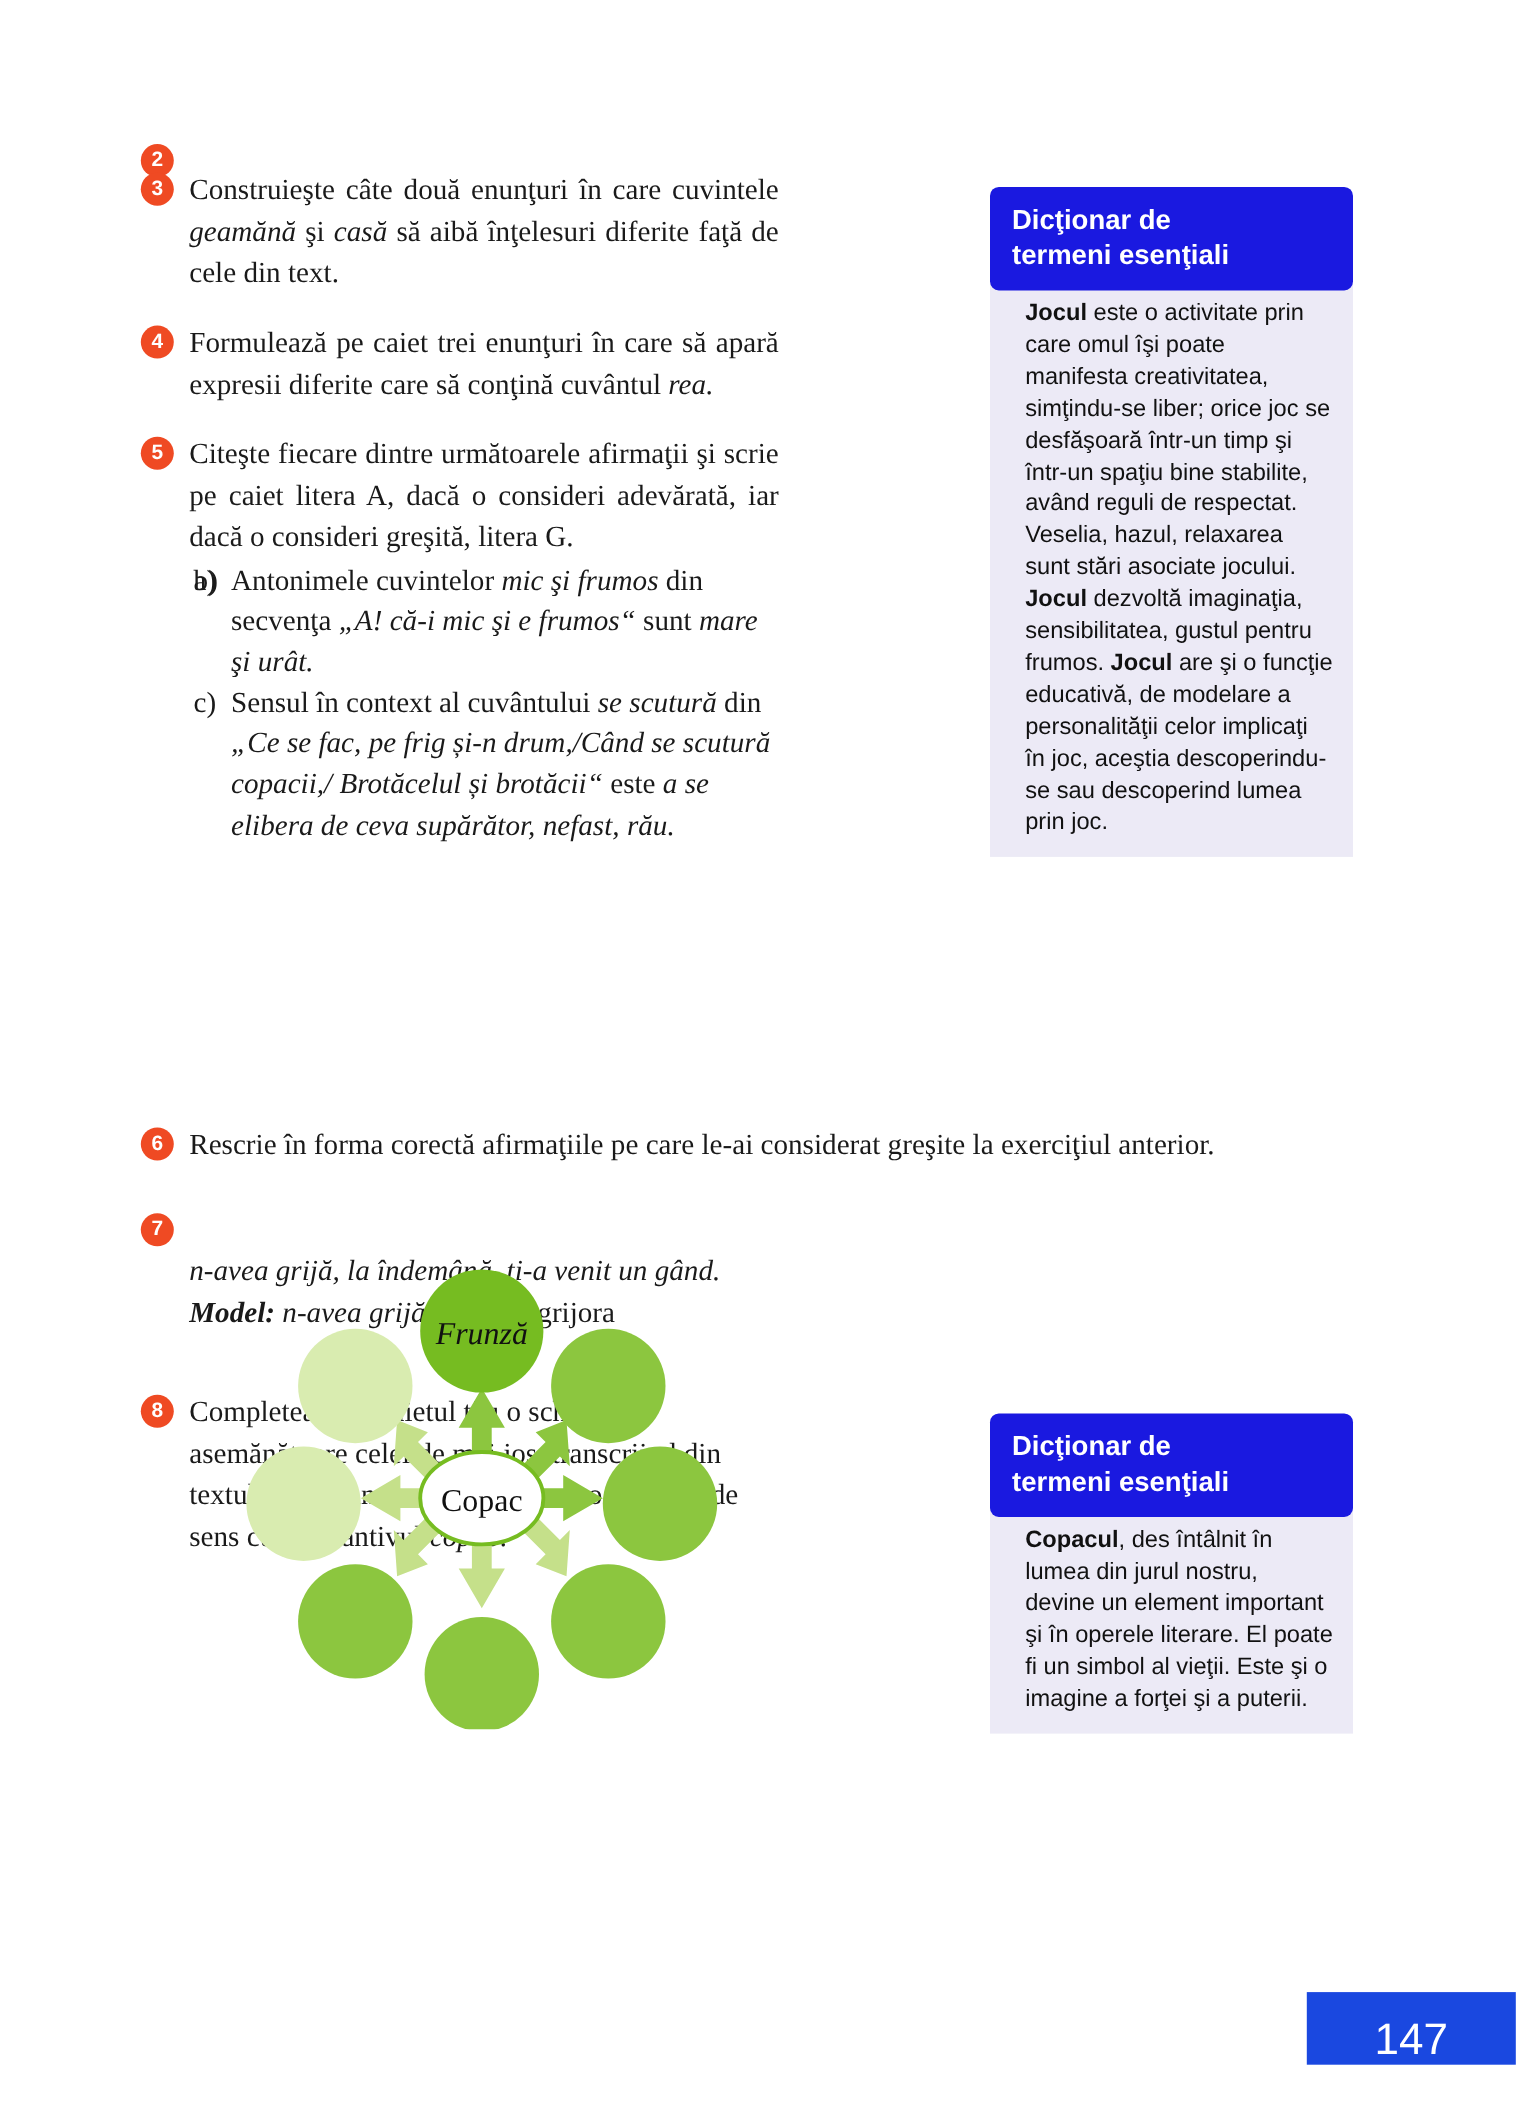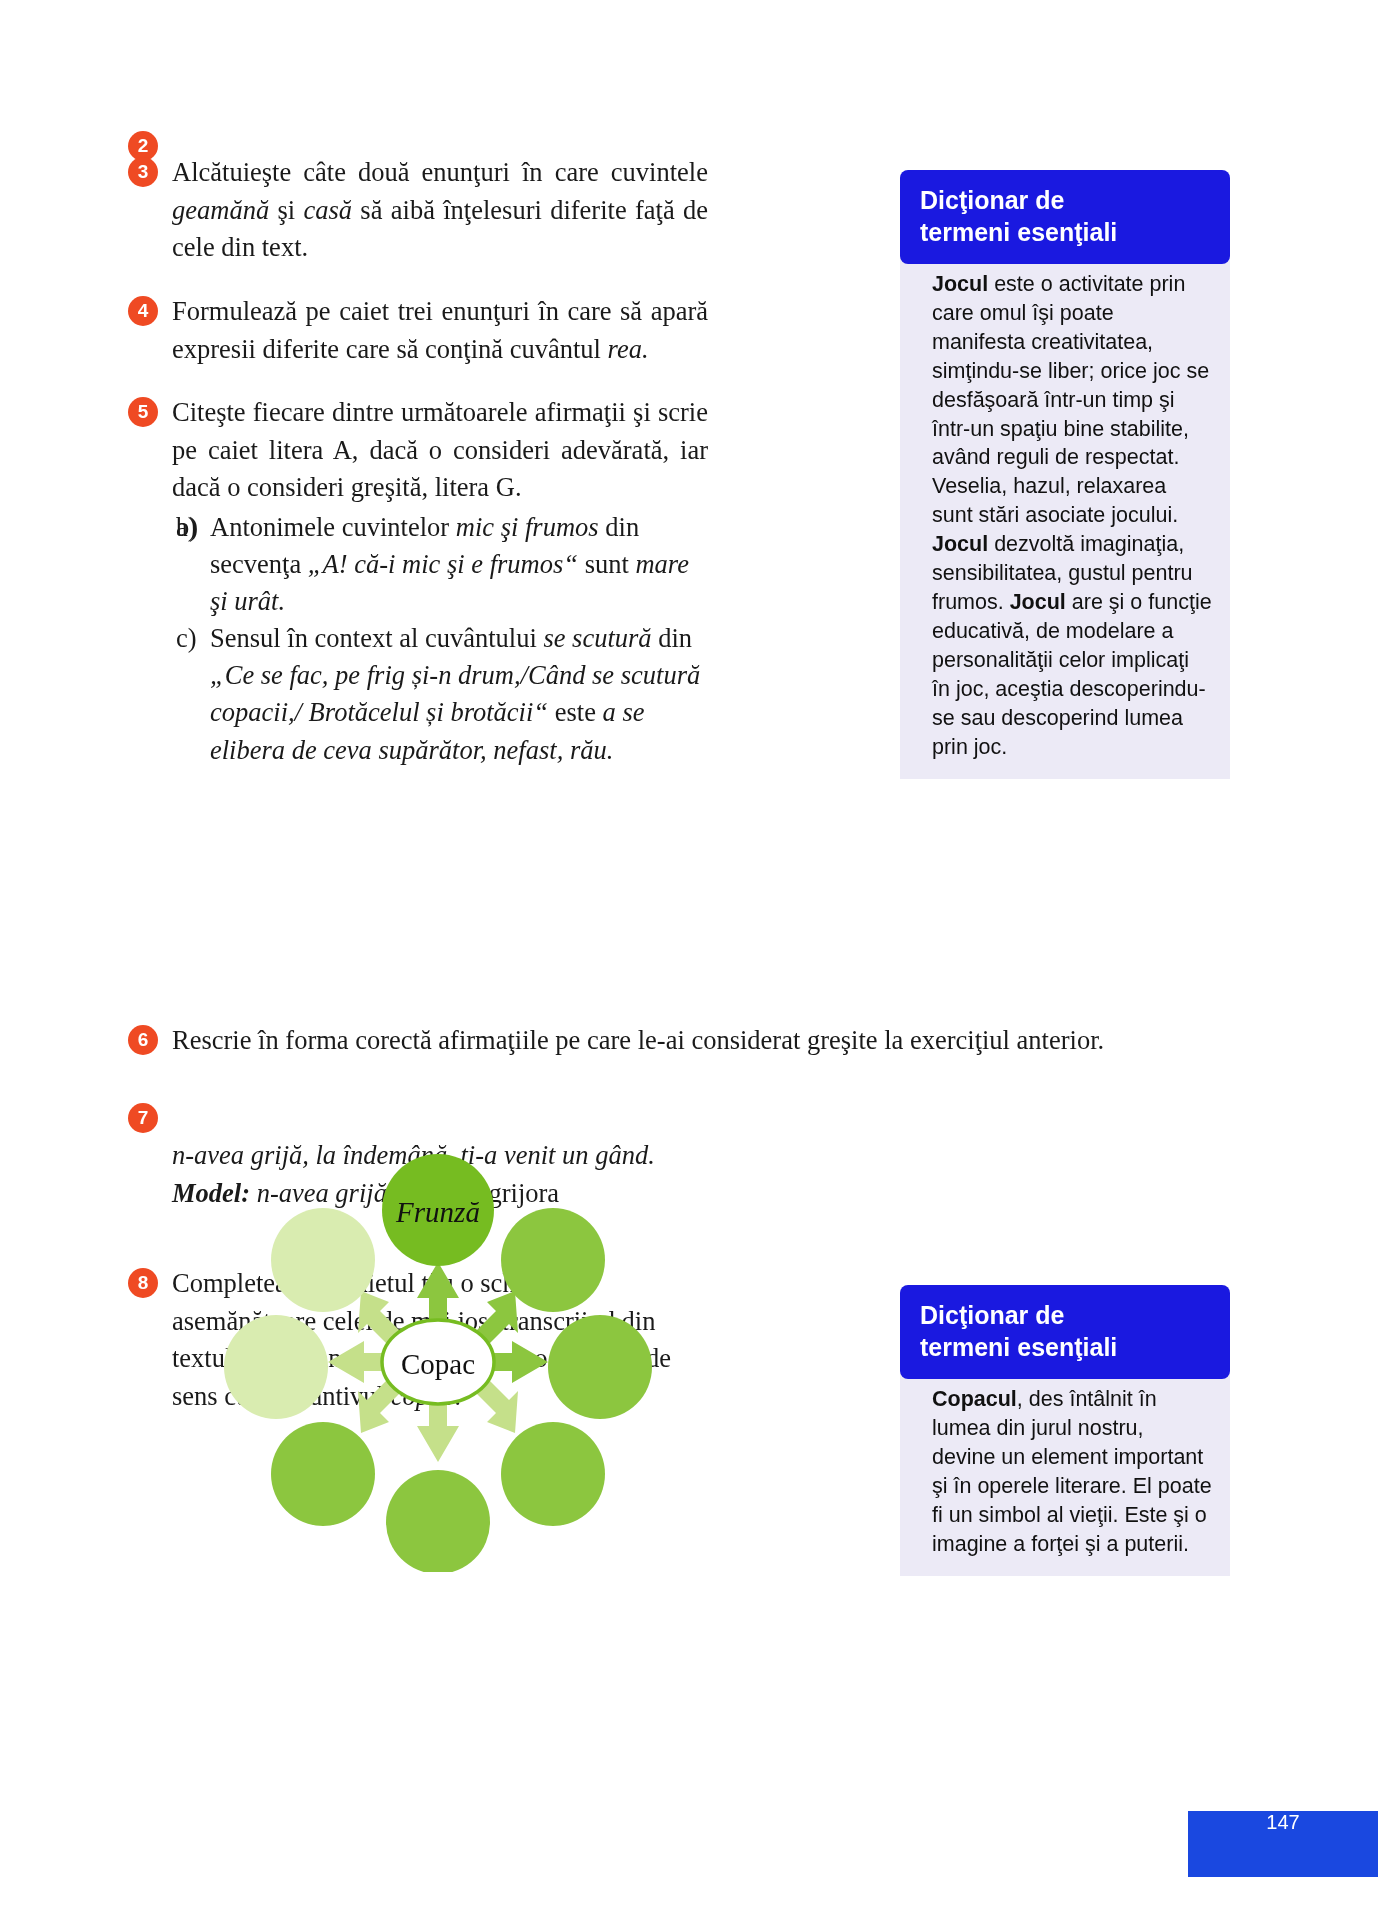--- a/index.html
+++ b/index.html
@@ -105,40 +105,40 @@
   .diagram svg{display:block;}
 
   
   .folio{
     position:absolute;
     right:0; bottom:52px;
     width:190px;height:66px;
     background:#1a48e0;
     color:#ffffff;
     font-family:"Liberation Sans", sans-serif;
-    font-size:20px;
+    font-size:40px;
     display:flex;
-    align-items:flex-start;
+    align-items:flex-end;
     justify-content:center;
   }
 </style>
 </head>
 <body>
 
 <div class="page">
 
   <div class="ex-col">
 
     <div class="ex">
       <span class="badge">2</span>
     </div>
 
     <div class="ex">
       <span class="badge">3</span>
-      <span id="ex3text"><span>Alcătuieşte câte două enunţuri în care cuvintele </span><span class="it">geamănă</span><span> şi </span><span class="it">casă</span><span> să aibă înţelesuri diferite faţă de cele din text.</span></span>
+      <span id="ex3text"><span>Construieşte câte două enunţuri în care cuvintele </span><span class="it">geamănă</span><span> şi </span><span class="it">casă</span><span> să aibă înţelesuri diferite faţă de cele din text.</span></span>
     </div>
 
     <div class="ex">
       <span class="badge">4</span>
       <span id="ex4text"><span>Formulează pe caiet trei enunţuri în care să apară expresii diferite care să conţină cuvântul </span><span class="it">rea.</span></span>
     </div>
 
     <div class="ex">
       <span class="badge">5</span>
       <span id="ex5text"><span>Citeşte fiecare dintre următoarele afirmaţii şi scrie pe caiet litera A, dacă o consideri adevărată, iar dacă o consideri greşită, litera G.</span></span>

